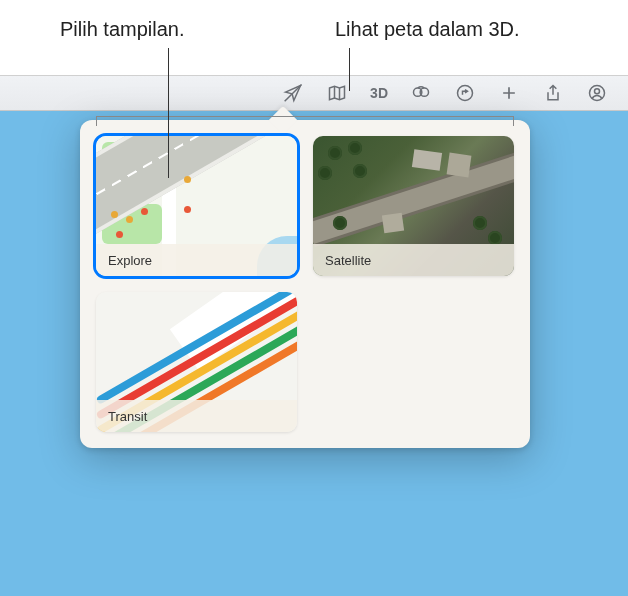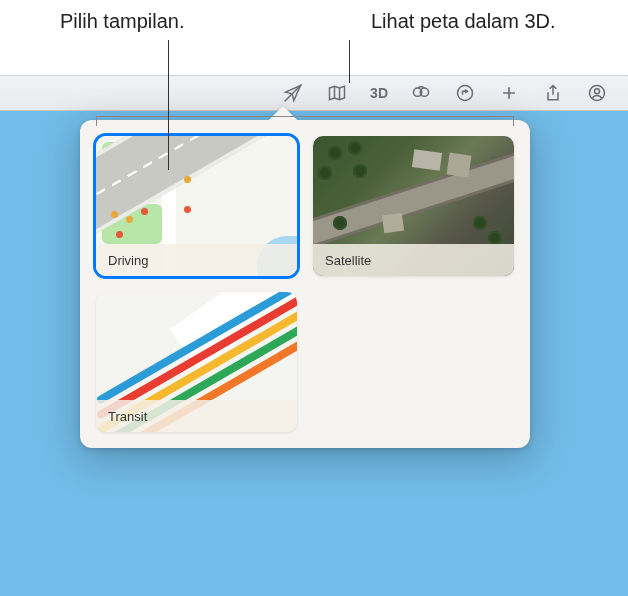--- a/index.html
+++ b/index.html
@@ -6,33 +6,33 @@
     body {
       font-family: -apple-system, BlinkMacSystemFont, "Helvetica Neue", sans-serif;
       width: 628px;
       height: 596px;
       background: #fff;
       position: relative;
       overflow: hidden;
     }
     .callouts {
       position: absolute;
-      top: 0; left: 0; right: 0;
+      top: 8px; left: 0; right: 0;
       height: 80px;
       display: flex;
       justify-content: space-around;
       z-index: 10;
     }
     .callout-text {
       font-size: 20px;
       color: #222;
       position: absolute;
     }
     .callout-left { left: 60px; top: 10px; }
-    .callout-right { left: 335px; top: 10px; margin-left: 36px; }
+    .callout-right { left: 335px; top: 10px; }
     .callout-line {
       position: absolute;
       width: 1px;
       background: #333;
     }
     .callout-line-left { left: 168px; top: 40px; height: 130px; }
     .callout-line-right { left: 349px; top: 40px; height: 43px; }
 
     .toolbar {
       position: absolute;
@@ -269,21 +269,21 @@
         <div class="street"></div>
         <div class="road-main"></div>
         <div class="water"></div>
         <span class="dot d1"></span>
           <span class="dot d2"></span>
           <span class="dot d3"></span>
         <span class="dot d4"></span>
           <span class="dot d5"></span>
           <span class="dot d6"></span>
       </div>
-      <div class="mode-label-bar">Driving</div>
+      <div class="mode-label-bar">Explore</div>
     </div>
 
 
     <div class="mode-card">
       <div class="mode-thumb thumb-satellite">
         <div class="hwy"></div>
         <div class="bldg1"></div>
           <div class="bldg2"></div>
           <div class="bldg3"></div>
         <span class="tree t1"></span>

